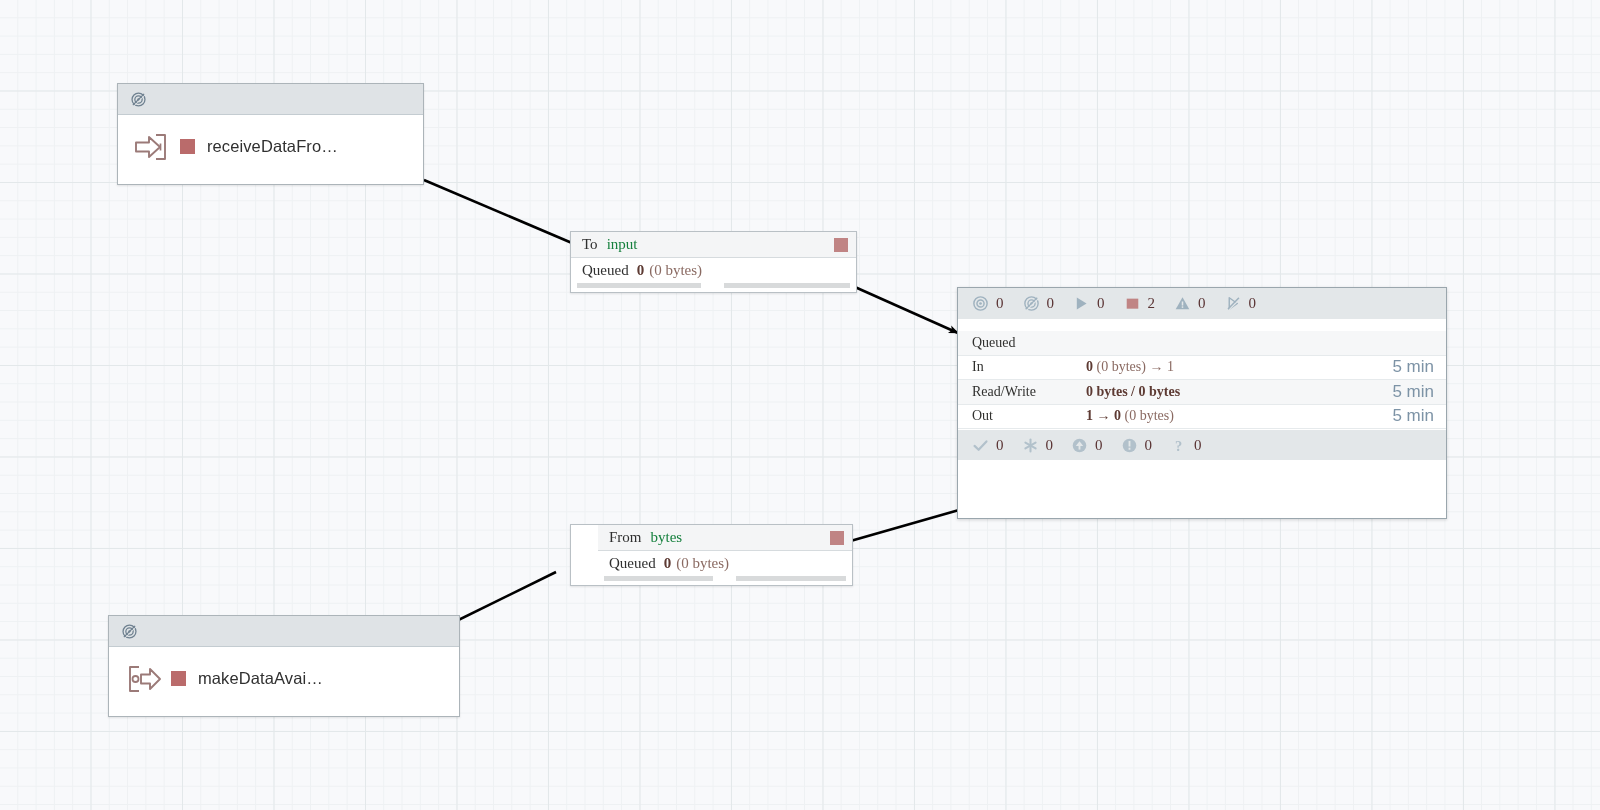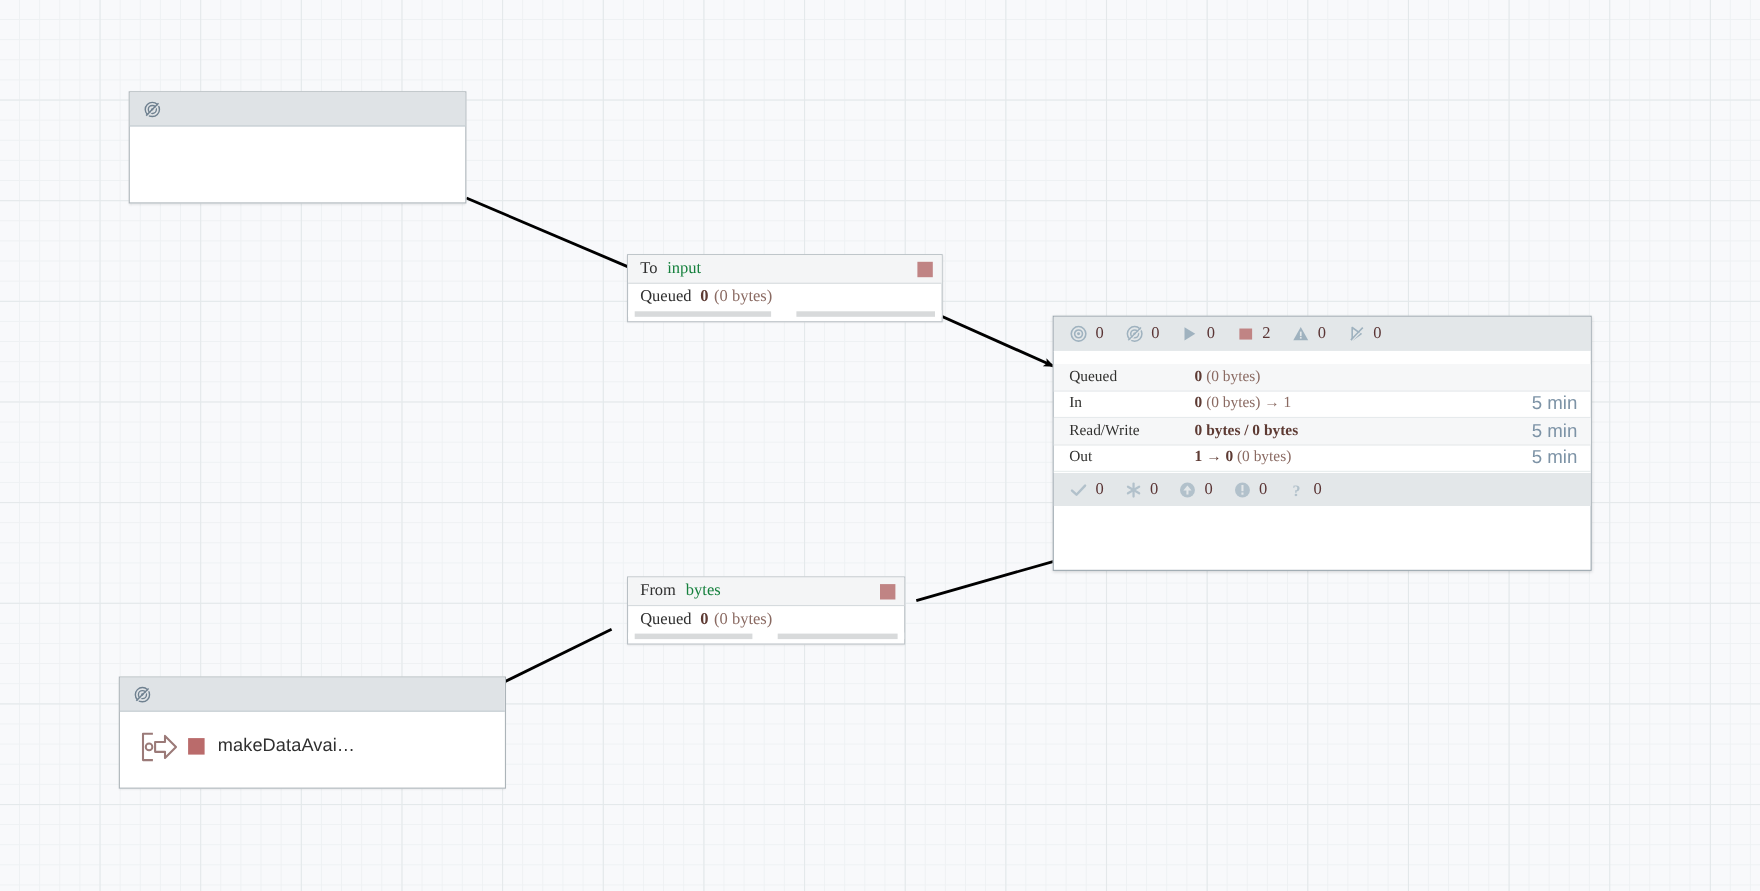--- a/index.html
+++ b/index.html
@@ -151,20 +151,31 @@
       <span class="eyeicon">
         <svg viewBox="0 0 20 20" width="17" height="17">
           <circle cx="10" cy="10" r="7.6" fill="none" stroke="#6f8190" stroke-width="1.5"></circle>
           <circle cx="10" cy="10" r="4.3" fill="none" stroke="#6f8190" stroke-width="1.5"></circle>
           <circle cx="10" cy="10" r="1.4" fill="#6f8190"></circle>
           <line x1="3.4" y1="16.6" x2="16.6" y2="3.4" stroke="#6f8190" stroke-width="1.6"></line>
           <line x1="4.6" y1="17.6" x2="17.6" y2="4.6" stroke="#dfe3e6" stroke-width="1.1"></line>
         </svg>
       </span>
     </div>
+    <div class="pb-body">
+      <span class="porticon">
+        <svg viewBox="0 0 40 34" width="40" height="34">
+          <path d="M4,12.5 L17,12.5 L17,7 L28,17 L17,27 L17,21.5 L4,21.5 Z" fill="none" stroke="#9b7a78" stroke-width="1.9" stroke-linejoin="round"></path>
+          <path d="M24,5 L33,5 L33,29 L24,29" fill="none" stroke="#9b7a78" stroke-width="1.9" stroke-linejoin="round"></path>
+          <line x1="28.5" y1="13.5" x2="28.5" y2="20.5" stroke="#9b7a78" stroke-width="1.7"></line>
+        </svg>
+      </span>
+      <span class="sq"></span>
+      <span class="pb-name">receiveDataFro…</span>
+    </div>
   </div>
 
   <div class="portbox" style="left:108px;top:615px;width:352px;height:102px;">
     <div class="pb-head">
       <span class="eyeicon">
         <svg viewBox="0 0 20 20" width="17" height="17">
           <circle cx="10" cy="10" r="7.6" fill="none" stroke="#6f8190" stroke-width="1.5"></circle>
           <circle cx="10" cy="10" r="4.3" fill="none" stroke="#6f8190" stroke-width="1.5"></circle>
           <circle cx="10" cy="10" r="1.4" fill="#6f8190"></circle>
           <line x1="3.4" y1="16.6" x2="16.6" y2="3.4" stroke="#6f8190" stroke-width="1.6"></line>
@@ -195,21 +206,21 @@
       <span>Queued</span>
       <b>0</b>
       <span class="byt">(0 bytes)</span>
     </div>
     <div class="conn-bars">
       <span class="bar b1"></span>
       <span class="bar b2"></span>
     </div>
   </div>
 
-  <div class="conn" style="left:556px;top:524px;width:253px;height:62px;">
+  <div class="conn" style="left:556px;top:524px;width:283px;height:62px;padding-left:27px;">
     <div class="conn-head">
       <span class="k">From</span>
       <span class="n">bytes</span>
       <span class="sq" style="background:#c08484;"></span>
     </div>
     <div class="conn-body">
       <span>Queued</span>
       <b>0</b>
       <span class="byt">(0 bytes)</span>
     </div>
@@ -289,21 +300,20 @@
       </span>
 
     </div>
 
     <div class="pg-gap"></div>
 
     <div class="pg-rows">
 
       <div class="pgrow alt">
         <span class="lbl">Queued</span>
-        <span class="v"><b>0</b><span> (0 bytes)</span></span>
         <span class="t"></span>
       </div>
 
       <div class="pgrow">
         <span class="lbl">In</span>
         <span class="v"><b>0</b><span> (0 bytes) → 1</span></span>
         <span class="t">5 min</span>
       </div>
 
       <div class="pgrow alt">

